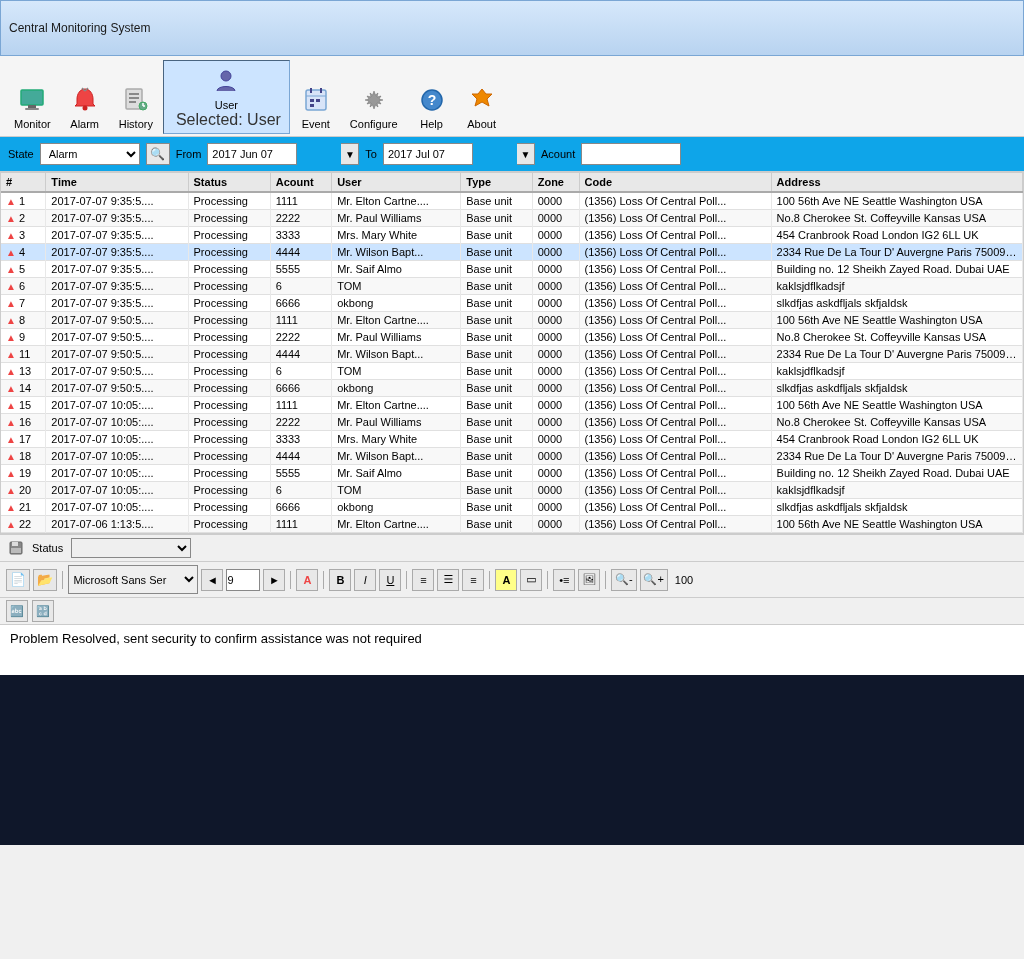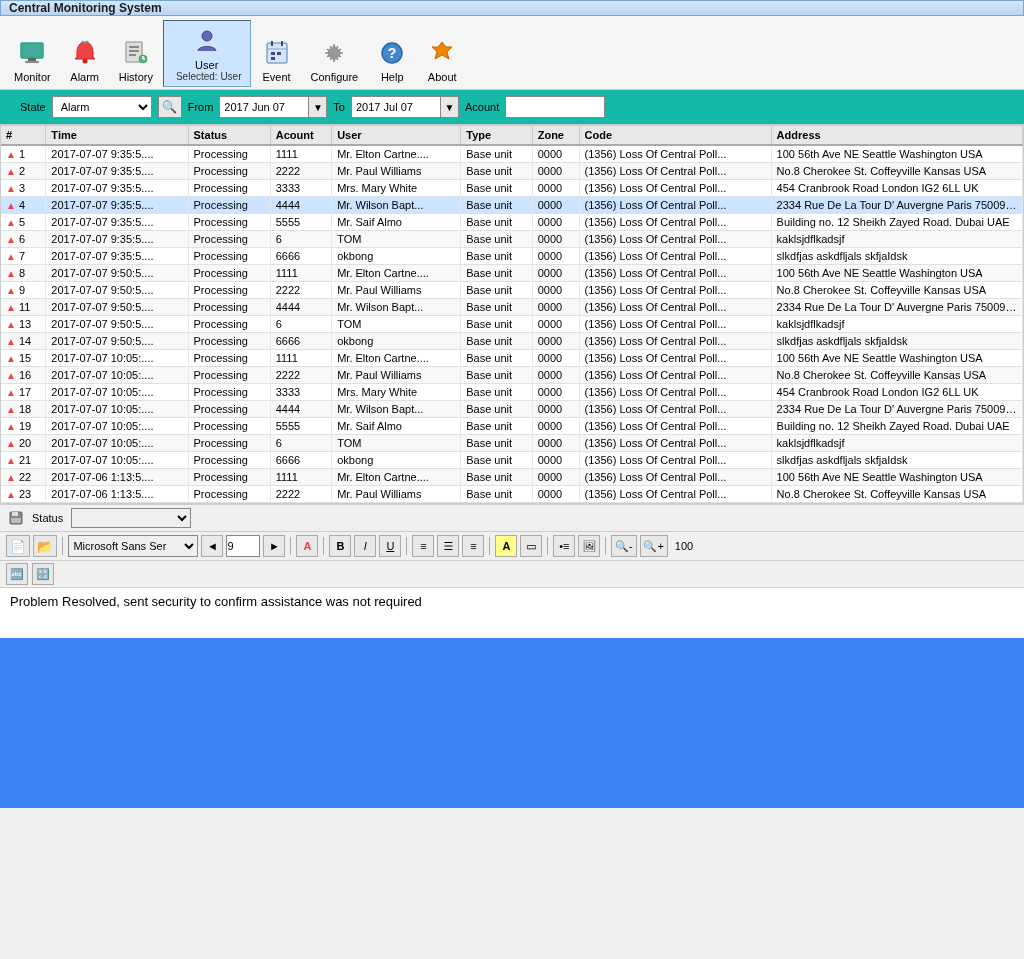--- a/index.html
+++ b/index.html
@@ -2,23 +2,23 @@
 <html><head>
   <meta charset="utf-8">
   <style>
     * { box-sizing: border-box; margin: 0; padding: 0; }
     body { font-family: 'Microsoft Sans Serif', Arial, sans-serif; font-size: 11px; background: #f0f0f0; }
 
     
     .title-bar {
       background: linear-gradient(to bottom, #d6e8fb, #b8d3f0);
       border: 1px solid #7aa6d4;
-      padding: 0 8px;
+      padding: 20px 8px;
       font-size: 12px;
-      font-weight: bold;
+      font-weight: normal;
       color: #1a1a1a;
     }
 
     
     .toolbar {
       background: #f5f5f5;
       border-bottom: 1px solid #ccc;
       display: flex;
       align-items: flex-end;
       padding: 4px 6px 2px 6px;
@@ -31,30 +31,30 @@
       padding: 4px 8px;
       cursor: pointer;
       font-size: 11px;
       color: #000;
       background: none;
       border: none;
       min-width: 44px;
     }
     .toolbar-btn .icon { width: 32px; height: 32px; margin-bottom: 2px; display: flex; align-items: center; justify-content: center; }
     .selected-label {
-      font-size: 10px;
+      font-size: 16px;
       color: #333;
       margin-left: 4px;
     }
 
     
     .filter-bar {
-      background: #14b8a6;
+      background: #0ea5e9;
       border-bottom: 1px solid #ccc;
-      padding: 6px 20px;
+      padding: 6px 8px;
       display: flex;
       align-items: center;
       gap: 6px;
       flex-wrap: wrap;
     }
     .filter-bar label { font-size: 11px; }
     .filter-bar select, .filter-bar input[type="text"] {
       height: 22px;
       border: 1px solid #888;
       font-size: 11px;
@@ -66,21 +66,21 @@
     .filter-search-btn {
       height: 22px;
       width: 24px;
       border: 1px solid #888;
       background: #e8e8e8;
       cursor: pointer;
       font-size: 12px;
       display: flex; align-items: center; justify-content: center;
     }
     .date-input {
-      display: flex; align-items: center;
+      display: flex; align-items: center; gap: 44px;
     }
     .date-input input {
       height: 22px;
       border: 1px solid #888;
       font-size: 11px;
       padding: 1px 4px;
       width: 86px;
       background: white;
     }
     .date-dropdown-btn {
@@ -162,21 +162,21 @@
       height: 22px;
       min-width: 22px;
       border: 1px solid #aaa;
       background: #e8e8e8;
       cursor: pointer;
       font-size: 11px;
       display: inline-flex; align-items: center; justify-content: center;
       padding: 0 3px;
     }
     .fmt-select {
-      height: 22px;
+      height: 29px;
       font-size: 11px;
       border: 1px solid #888;
       width: 130px;
     }
     .fmt-size {
       height: 22px;
       font-size: 11px;
       border: 1px solid #888;
       width: 34px;
     }
@@ -196,21 +196,21 @@
       background: #f0f0f0;
       border-bottom: 1px solid #ccc;
       padding: 2px 6px;
       display: flex;
       align-items: center;
       gap: 4px;
     }
 
     
     .bottom-section {
-      background: #3b82f6;
+      background: #0f172a;
       min-height: 220px;
     }
 
     
     .svg-icon { width: 28px; height: 28px; }
   </style>
 </head>
 <body>
 
 <div class="title-bar">
@@ -564,31 +564,20 @@
         <tr>
           <td><span style="color:#e44;font-size:10px;">▲</span> 22</td>
           <td>2017-07-06 1:13:5....</td>
           <td>Processing</td>
           <td>1111</td>
           <td>Mr. Elton Cartne....</td>
           <td>Base unit</td>
           <td>0000</td>
           <td>(1356) Loss Of Central Poll...</td>
           <td>100 56th Ave NE Seattle Washington USA</td>
-        </tr>
-        <tr>
-          <td><span style="color:#e44;font-size:10px;">▲</span> 23</td>
-          <td>2017-07-06 1:13:5....</td>
-          <td>Processing</td>
-          <td>2222</td>
-          <td>Mr. Paul Williams</td>
-          <td>Base unit</td>
-          <td>0000</td>
-          <td>(1356) Loss Of Central Poll...</td>
-          <td>No.8 Cherokee St. Coffeyville Kansas USA</td>
         </tr>
       </tbody>
   </table>
 </div>
 
 <div class="status-bar">
   <span style="display:inline-flex;align-items:center;">
     <svg width="16" height="16" viewBox="0 0 16 16">
         <rect x="2" y="2" width="12" height="12" rx="1" fill="#888" stroke="#666" stroke-width="1"></rect>
         <rect x="4" y="2" width="6" height="4" fill="#ddd"></rect>

